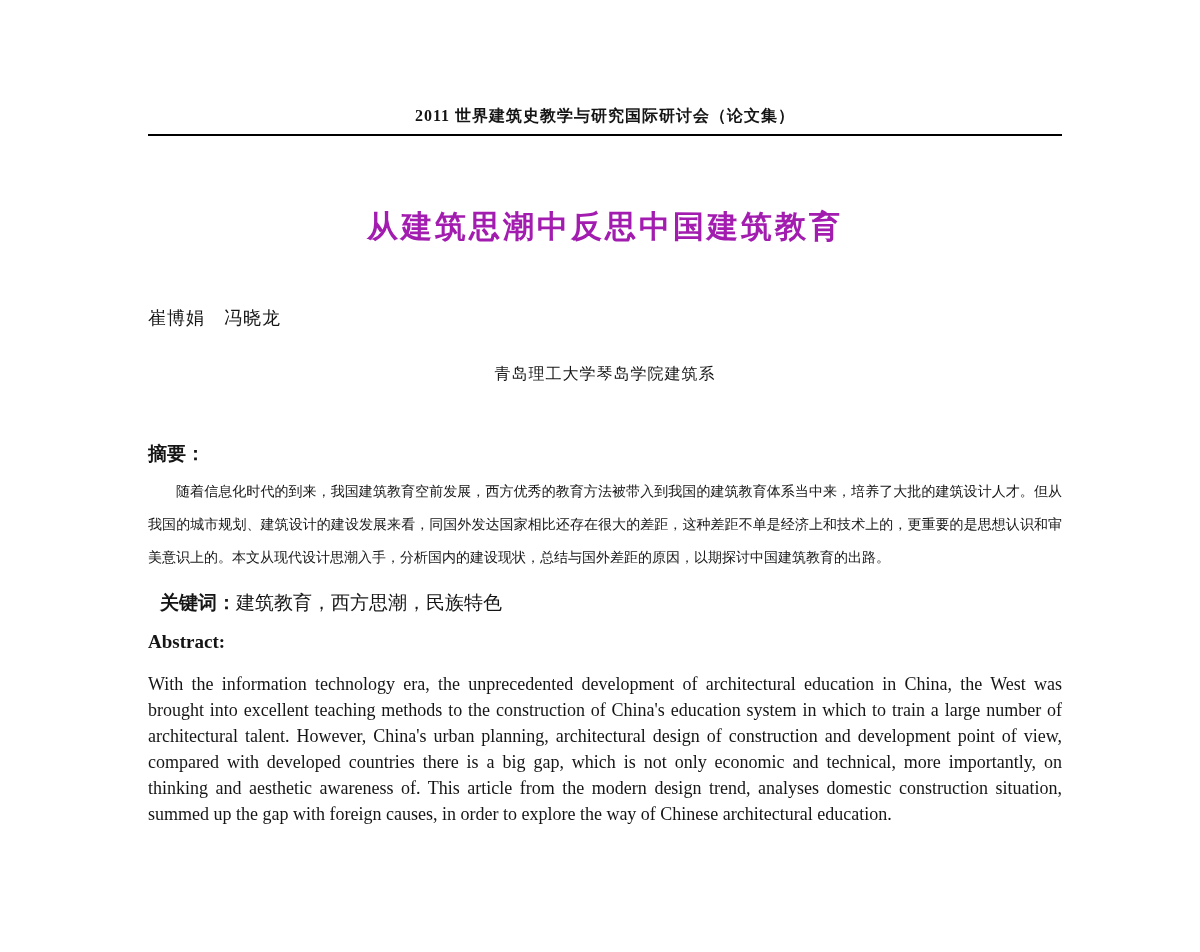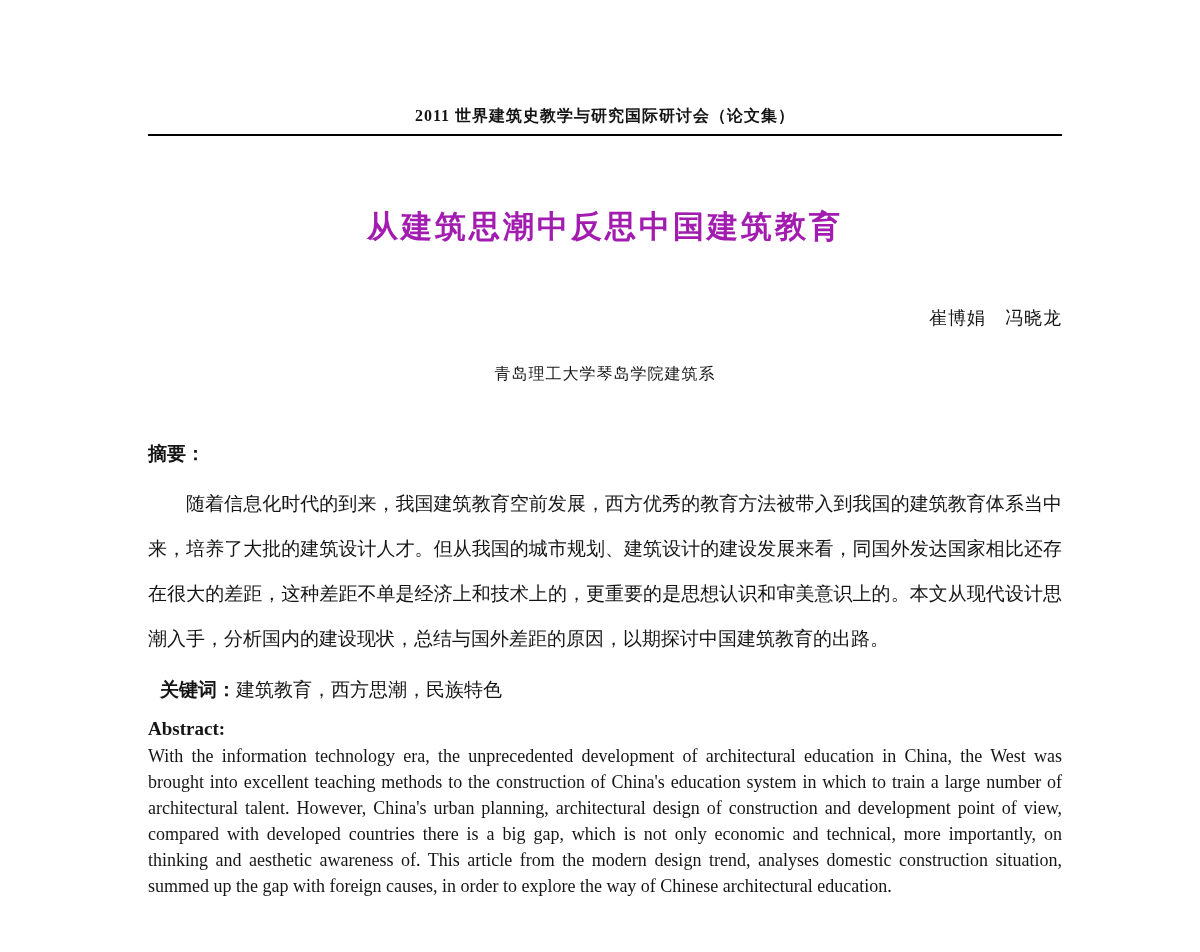--- a/index.html
+++ b/index.html
@@ -37,58 +37,58 @@
     .title {
       margin: 70px 0 0 0;
       text-align: center;
       font-size: 31px;
       font-weight: 700;
       letter-spacing: 3px;
       color: #a21caf;
     }
     .authors {
       margin-top: 58px;
-      text-align: right;
+      text-align: left;
       font-size: 18px;
       letter-spacing: 1px;
     }
     .affiliation {
       margin-top: 34px;
       text-align: center;
       font-size: 16px;
       font-weight: 400;
       letter-spacing: 1px;
     }
     .abstract-cn-label {
       margin-top: 56px;
       font-size: 19px;
       font-weight: 700;
       font-family: Liberation Serif, serif;
     }
     .abstract-cn-body {
-      margin: 14px 0 0 0;
-      font-size: 19px;
-      line-height: 45px;
+      margin: 8px 0 0 0;
+      font-size: 14px;
+      line-height: 33px;
       text-align: justify;
       text-indent: 2em;
     }
     .keywords-line {
       margin: 12px;
       font-size: 19px;
       line-height: 33px;
     }
     .kw-label {
       font-weight: 700;
     }
     .abstract-en-label {
       font-size: 19px;
       font-weight: 700;
     }
     .abstract-en-body {
-      margin: 3px 0 0 0;
+      margin: 18px 0 0 0;
       font-size: 18px;
       line-height: 26px;
       text-align: justify;
     }
   </style>
 </head>
 <body>
 
 <div class="page">
 

